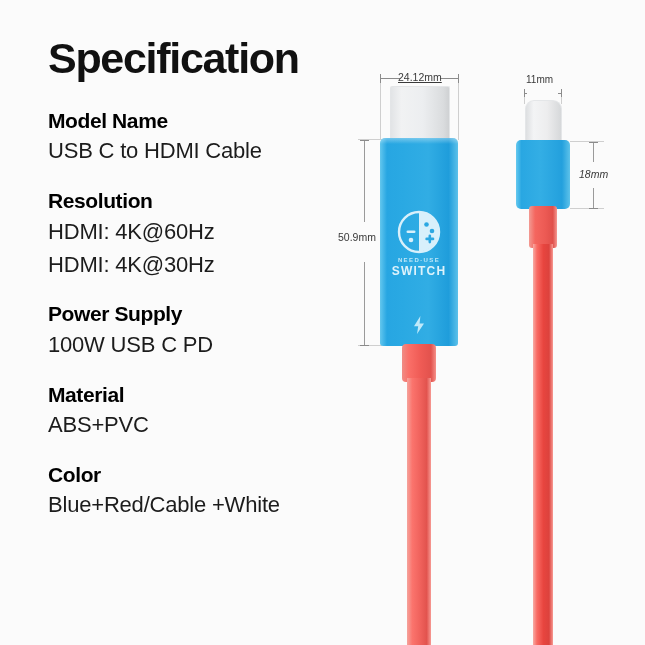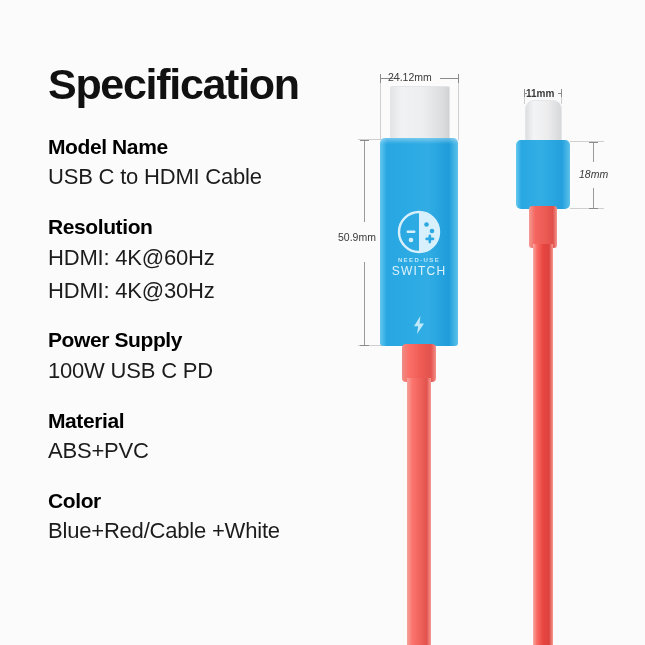--- a/index.html
+++ b/index.html
@@ -20,21 +20,20 @@
     height: 645px;
     background: #fbfbfb;
   }
 
   
   .spec-panel {
     position: absolute;
     left: 48px;
     top: 36px;
     width: 300px;
-    margin-top: 26px;
   }
   .spec-title {
     font-size: 43px;
     font-weight: bold;
     letter-spacing: -1.3px;
     color: #111111;
     line-height: 1.05;
     margin: 0 0 26px 0;
     white-space: nowrap;
   }
@@ -121,21 +120,21 @@
     font-size: 6px;
     letter-spacing: 1.4px;
     color: #bfe7f8;
     font-weight: bold;
   }
   .switch-caption .swt {
     display: block;
     font-size: 12px;
     letter-spacing: 1.2px;
     color: #ddf2fb;
-    font-weight: normal;
+    font-weight: bold;
     margin-top: 2px;
   }
   .bolt-icon {
     position: absolute;
     left: 50%;
     top: 178px;
     transform: translateX(-50%);
     width: 14px;
     height: 18px;
   }
@@ -283,29 +282,29 @@
   </div>
 
   <div class="product-area">
 
     <div class="ext-line" style="left:60px; top:74px; height:66px;"></div>
     <div class="ext-line" style="left:138px; top:74px; height:66px;"></div>
     <div class="dim-line-h" style="left:60px; top:78px; width:20px;"></div>
     <div class="dim-line-h" style="left:120px; top:78px; width:18px;"></div>
     <div class="dim-tick-v" style="left:60px; top:74px;"></div>
     <div class="dim-tick-v" style="left:138px; top:74px;"></div>
-    <div class="dim-text" style="left:68px; top:71px;">24.12mm</div>
+    <div class="dim-text" style="left:78px; top:71px;text-decoration:underline;">24.12mm</div>
 
     <div class="ext-line" style="left:204px; top:90px; height:14px;"></div>
     <div class="ext-line" style="left:241px; top:90px; height:14px;"></div>
     <div class="dim-line-h" style="left:204px; top:93px; width:3px;"></div>
     <div class="dim-line-h" style="left:238px; top:93px; width:4px;"></div>
     <div class="dim-tick-v" style="left:204px; top:89px; height:8px;"></div>
     <div class="dim-tick-v" style="left:241px; top:89px; height:8px;"></div>
-    <div class="dim-text" style="left:206px; top:88px; font-size:10px;font-weight:bold;">11mm</div>
+    <div class="dim-text" style="left:206px; top:74px; font-size:10px;">11mm</div>
 
     <div class="ext-line-h" style="left:38px; top:139px; width:24px;"></div>
     <div class="ext-line-h" style="left:38px; top:345px; width:24px;"></div>
     <div class="dim-line-v" style="left:44px; top:140px; height:82px;"></div>
     <div class="dim-line-v" style="left:44px; top:262px; height:83px;"></div>
     <div class="dim-tick-h" style="left:40px; top:140px;"></div>
     <div class="dim-tick-h" style="left:40px; top:345px;"></div>
     <div class="dim-text" style="left:18px; top:231px;">50.9mm</div>
 
     <div class="ext-line-h" style="left:250px; top:141px; width:34px;"></div>

